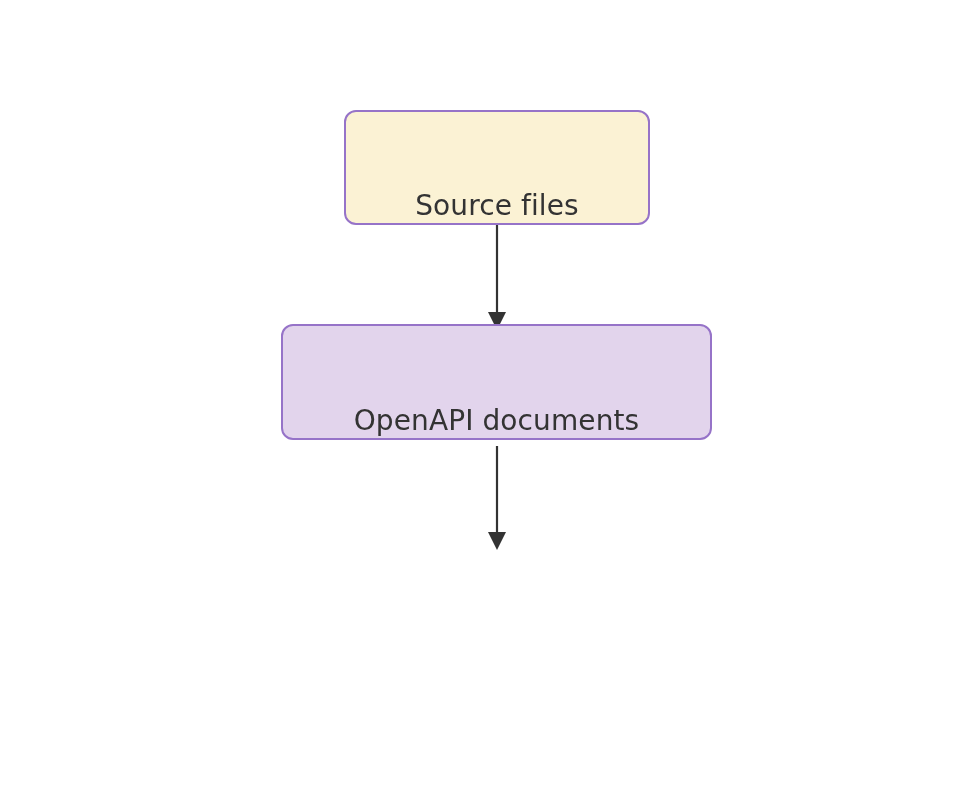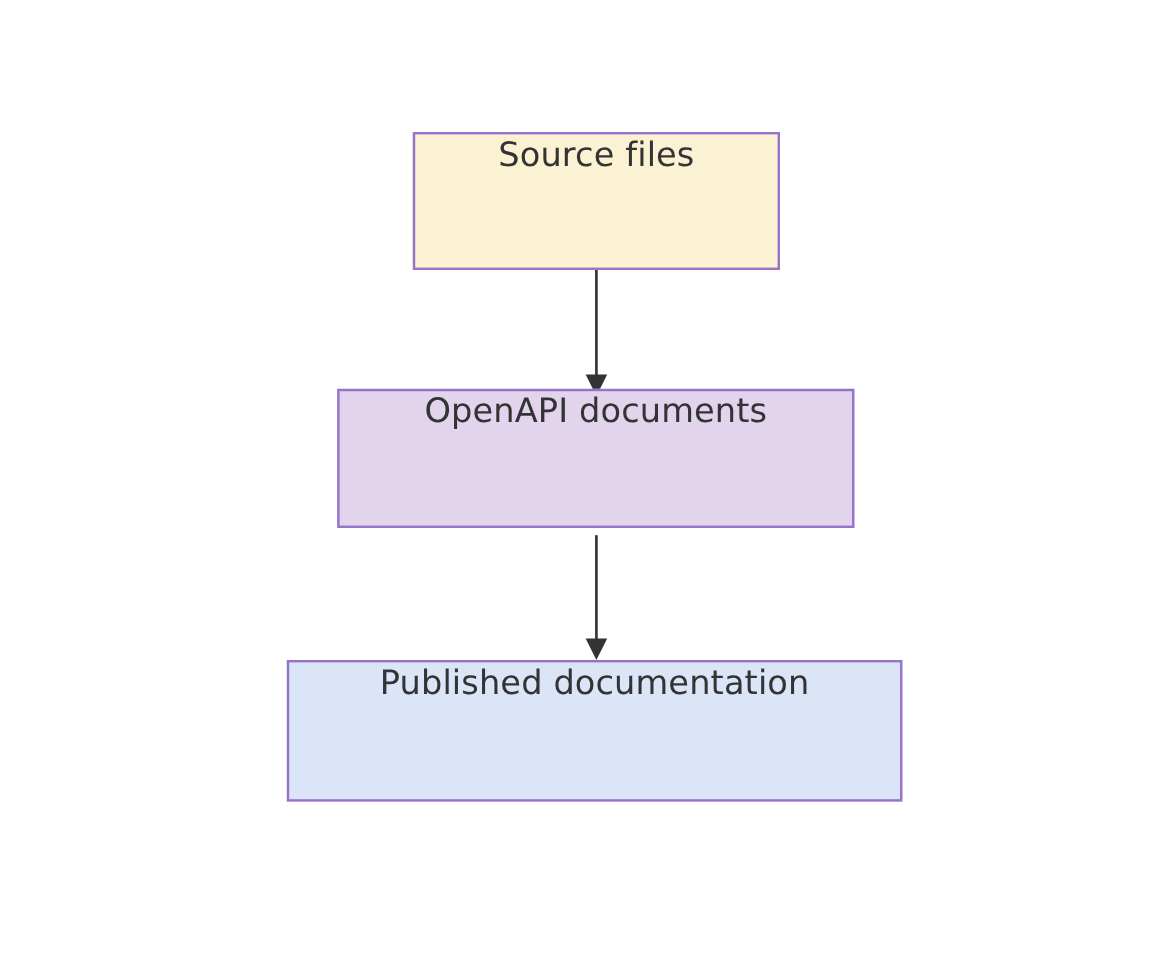--- a/index.html
+++ b/index.html
@@ -20,23 +20,23 @@
     width: 980px;
     height: 794px;
     background: #ffffff;
   }
 
   
   .node {
     position: absolute;
     box-sizing: border-box;
     border: 2px solid #7f1d1d;
-    border-radius: 0;
+    border-radius: 12px;
     display: flex;
-    align-items: flex-start;
+    align-items: flex-end;
     justify-content: center;
     text-align: center;
   }
   .node-label {
     font-family: "DejaVu Sans", sans-serif;
     font-size: 28px;
     font-weight: 400;
     color: #333333;
     line-height: 1.2;
     letter-spacing: 0.1px;
@@ -101,17 +101,14 @@
   </svg>
 
   <div class="node" id="node-source-files" style="background: rgb(251, 242, 212); border-color: rgb(150, 115, 200);">
     <span class="node-label" style="color: rgb(51, 51, 51);">Source files</span>
   </div>
 
   <div class="node" id="node-openapi-documents" style="background: rgb(226, 212, 236); border-color: rgb(150, 115, 200);">
     <span class="node-label" style="color: rgb(51, 51, 51);">OpenAPI documents</span>
   </div>
 
-  <div class="node" id="node-published-documentation" style="background: rgb(220, 229, 247); border-color: rgb(150, 115, 200);">
-    <span class="node-label" style="color: rgb(51, 51, 51);">Published documentation</span>
-  </div>
 
 </div>
 
 </body></html>

